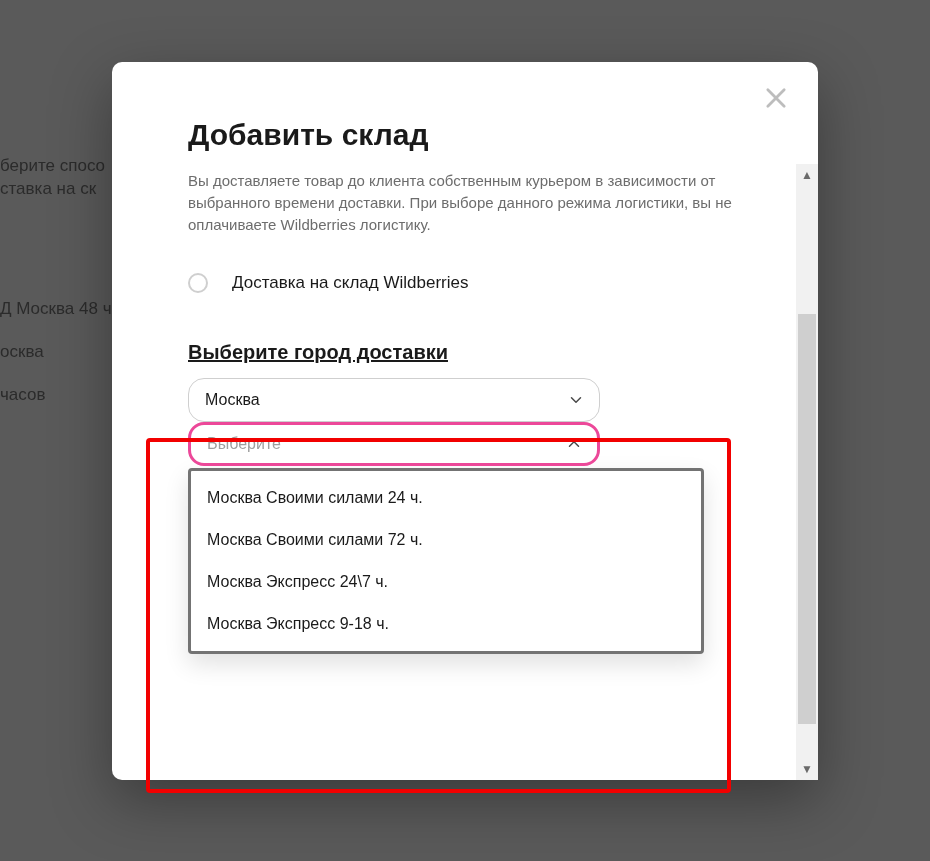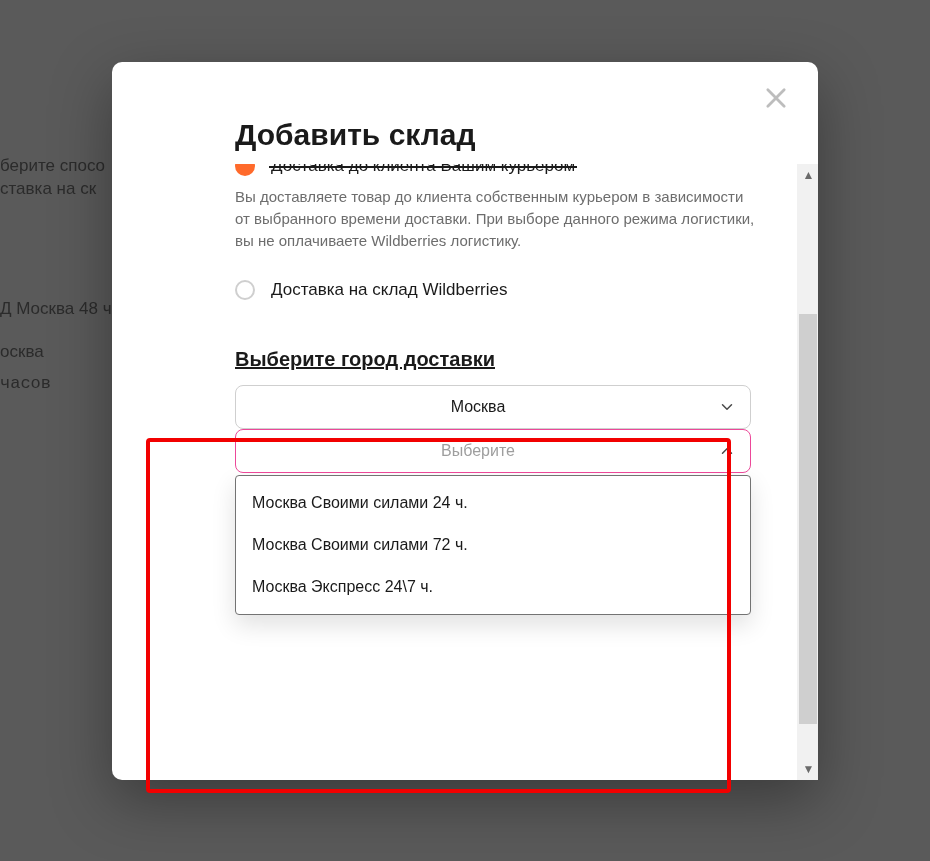--- a/index.html
+++ b/index.html
@@ -26,21 +26,20 @@
     position: absolute;
     left: 112px;
     top: 62px;
     width: 706px;
     height: 718px;
     background: #fff;
     border-radius: 10px;
     box-shadow: 0 20px 60px rgba(0,0,0,0.35);
     display: flex;
     flex-direction: column;
-    padding-left: 47px;
   }
 
   .modal-header {
     position: relative;
     padding: 56px 60px 0 76px;
   }
   .modal-title {
     font-size: 30px;
     font-weight: 700;
     color: #1a1a1a;
@@ -70,73 +69,72 @@
 
   .method-desc {
     margin-top: 6px;
     color: #6d6d6d;
     font-size: 15px;
     line-height: 1.45;
     max-width: 560px;
   }
 
   .radio-row {
-    margin-top: 29px;
+    margin-top: 38px;
     display: flex;
     align-items: center;
-    gap: 16px;
+    gap: 24px;
   }
   .radio-circle {
     width: 20px; height: 20px; border-radius: 50%;
     border: 2px solid #cfcfcf; background: #fff;
   }
   .radio-text { font-size: 17px; color: #1a1a1a; }
 
   .section-title {
     font-size: 20px;
     font-weight: 700;
     color: #1a1a1a;
     margin-top: 48px;
     margin-bottom: 14px;
     text-decoration: underline;
   }
 
   .select {
     position: relative;
     border: 1px solid #cfcfcf;
-    border-radius: 8px;
+    border-radius: 16px;
     height: 44px;
     display: flex;
     align-items: center;
     padding: 0 46px 0 16px;
     font-size: 16px;
     color: #1a1a1a;
     background: #fff;
     cursor: pointer;
     max-width: 516px;
-    width: 516px;
-    justify-content: center;
+    width: 412px;
   }
   .select.placeholder { color: #9e9e9e; }
   .select .chev {
     position: absolute;
     right: 14px; top: 50%;
     transform: translateY(-50%);
     width: 18px; height: 18px;
     color: #4a4a4a;
   }
 
   .select.focused {
-    border: 1px solid #ec4899;
+    border: 3px solid #ec4899;
   }
 
   .dropdown-list {
     margin-top: 2px;
     width: 516px;
-    border: 1px solid #737373;
+    border: 3px solid #737373;
     border-radius: 4px;
     background: #fff;
     box-shadow: 0 10px 24px rgba(0,0,0,0.12);
     padding: 6px 0;
   }
   .dropdown-item {
     padding: 12px 16px;
     font-size: 16px;
     color: #1a1a1a;
     cursor: pointer;
@@ -199,44 +197,38 @@
     height:2px; background:#1a1a1a;
   }
 </style>
 </head>
 <body>
 
 <div class="bg-text" style="top:154px;">берите спосо</div>
 <div class="bg-text" style="top:177px;">ставка на ск</div>
 <div class="bg-text" style="top:297px;">Д Москва 48 ч.</div>
 <div class="bg-text" style="top:340px;">осква</div>
-<div class="bg-text" style="top:372px;font-family:Liberation Mono, monospace;"> часов</div>
+<div class="bg-text" style="top:383px;"> часов</div>
 
 <div class="overlay"></div>
 
 <div class="modal">
 
   <div class="modal-header">
     <div class="close-btn">
       <svg viewBox="0 0 24 24">
         <path d="M5 5 L19 19 M19 5 L5 19" stroke="currentColor" stroke-width="2.4" stroke-linecap="round" fill="none"></path>
       </svg>
     </div>
     <div class="modal-title">Добавить склад</div>
   </div>
 
   <div class="modal-scroll-wrap">
     <div class="modal-body">
 
-      <div class="clip-top">
-        <div class="clip-top-inner">
-          <div class="radio-selected-dot"></div>
-          <span class="strike-text">Доставка до клиента Вашим курьером</span>
-        </div>
-      </div>
 
       <div class="method-desc">Вы доставляете товар до клиента собственным курьером в зависимости от выбранного времени доставки. При выборе данного режима логистики, вы не оплачиваете Wildberries логистику.</div>
 
       <div class="radio-row">
         <div class="radio-circle"></div>
         <span class="radio-text">Доставка на склад Wildberries</span>
       </div>
 
       <div class="section-title">Выберите город доставки</div>
       <div class="select">
@@ -254,20 +246,21 @@
           <svg viewBox="0 0 24 24">
               <path d="M6 15l6-6 6 6" stroke="currentColor" stroke-width="2" fill="none" stroke-linecap="round" stroke-linejoin="round"></path>
             </svg>
         </span>
       </div>
 
       <div class="dropdown-list">
         <div class="dropdown-item">Москва Своими силами 24 ч.</div>
         <div class="dropdown-item">Москва Своими силами 72 ч.</div>
         <div class="dropdown-item">Москва Экспресс 24\7 ч.</div>
+        <div class="dropdown-item">Москва Экспресс 9-18 ч.</div>
       </div>
 
     </div>
 
     <div class="fake-scroll">
       <div class="arrow top">▲</div>
       <div class="thumb"></div>
       <div class="arrow bot">▼</div>
     </div>
   </div>

